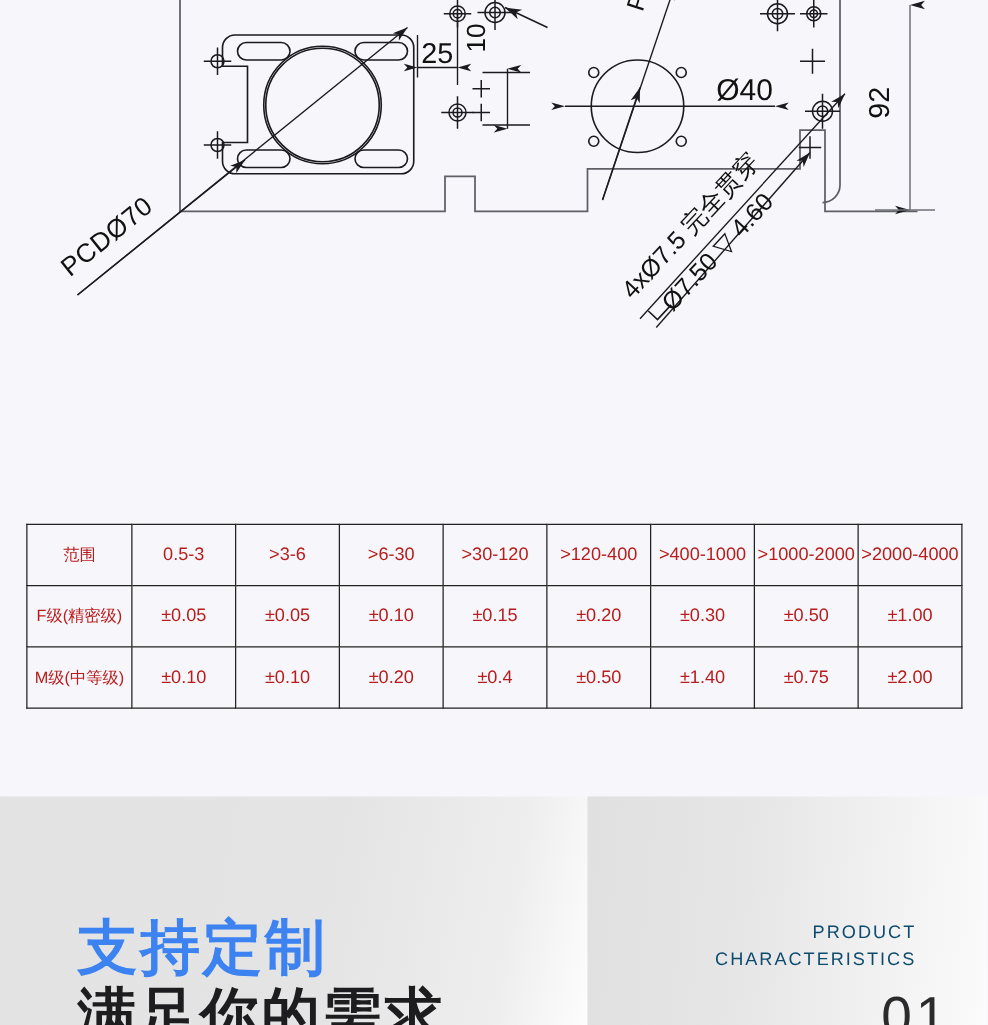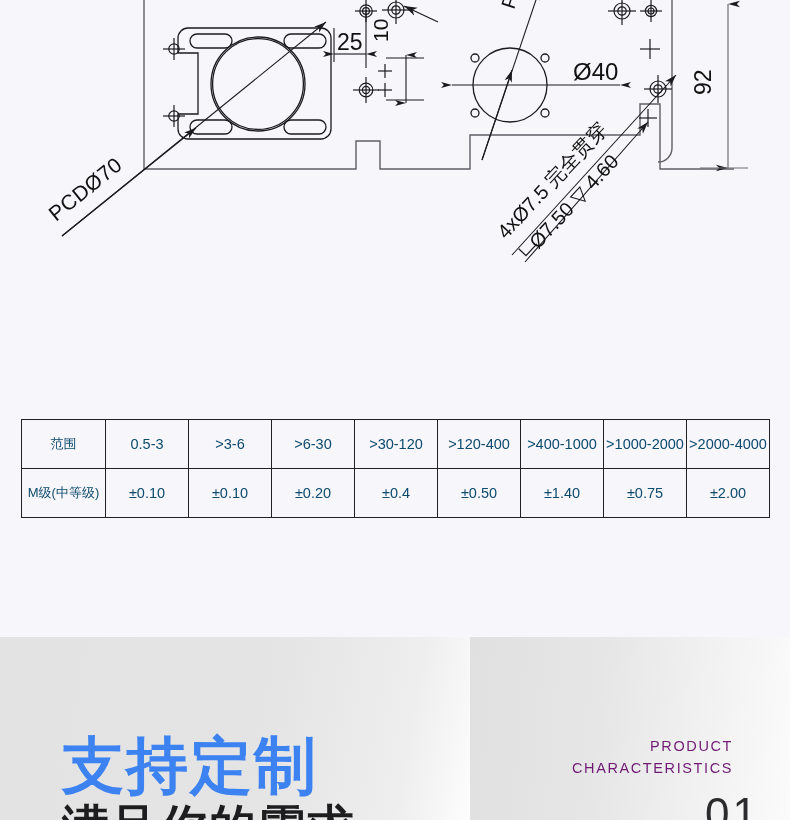--- a/index.html
+++ b/index.html
@@ -48,21 +48,21 @@
     border-collapse: collapse;
     width: 748px;
     table-layout: fixed;
     background: #f7f6fa;
   }
   table.tol td {
     border: 1px solid #222;
     height: 48px;
     text-align: center;
     vertical-align: middle;
-    color: #0c4a6e;
+    color: #b91c1c;
     font-size: 14.5px;
     font-family: "Liberation Sans", "DejaVu Sans", sans-serif;
     padding: 0 2px;
     white-space: nowrap;
     overflow: hidden;
   }
   table.tol td.rowhead {
     font-size: 13px;
   }
   table.tol col.c0 { width: 84px; }
@@ -93,41 +93,41 @@
   }
   #banner-headline {
     position: absolute;
     left: 62px;
     top: 734px;
     width: 420px;
     line-height: 1.02;
   }
   .headline-line1 {
     display: block;
-    font-size: 62px;
+    font-size: 48px;
     font-weight: bold;
     color: #3c82f0;
     letter-spacing: 2px;
     font-family: "DejaVu Sans", "Liberation Sans", sans-serif;
   }
   .headline-line2 {
     display: block;
     font-size: 47px;
     font-weight: bold;
     color: #1d1d1f;
     letter-spacing: 2px;
     margin-top: 6px;
     font-family: "DejaVu Sans", "Liberation Sans", sans-serif;
   }
   #product-characteristics {
     position: absolute;
     right: 57px;
     top: 735px;
     text-align: right;
-    color: #701a75;
+    color: #0c4a6e;
     font-size: 14.5px;
     letter-spacing: 1.6px;
     line-height: 1.55;
     font-family: "Liberation Sans", "DejaVu Sans", sans-serif;
   }
   #pc-number {
     position: absolute;
     right: 30px;
     top: 792px;
     font-size: 44px;
@@ -320,20 +320,31 @@
           <td>0.5-3</td>
           <td>&gt;3-6</td>
           <td>&gt;6-30</td>
           <td>&gt;30-120</td>
           <td>&gt;120-400</td>
           <td>&gt;400-1000</td>
           <td>&gt;1000-2000</td>
           <td>&gt;2000-4000</td>
         </tr>
         <tr>
+          <td class="rowhead">F级(精密级)</td>
+          <td>±0.05</td>
+          <td>±0.05</td>
+          <td>±0.10</td>
+          <td>±0.15</td>
+          <td>±0.20</td>
+          <td>±0.30</td>
+          <td>±0.50</td>
+          <td>±1.00</td>
+        </tr>
+        <tr>
           <td class="rowhead">M级(中等级)</td>
           <td>±0.10</td>
           <td>±0.10</td>
           <td>±0.20</td>
           <td>±0.4</td>
           <td>±0.50</td>
           <td>±1.40</td>
           <td>±0.75</td>
           <td>±2.00</td>
         </tr>

